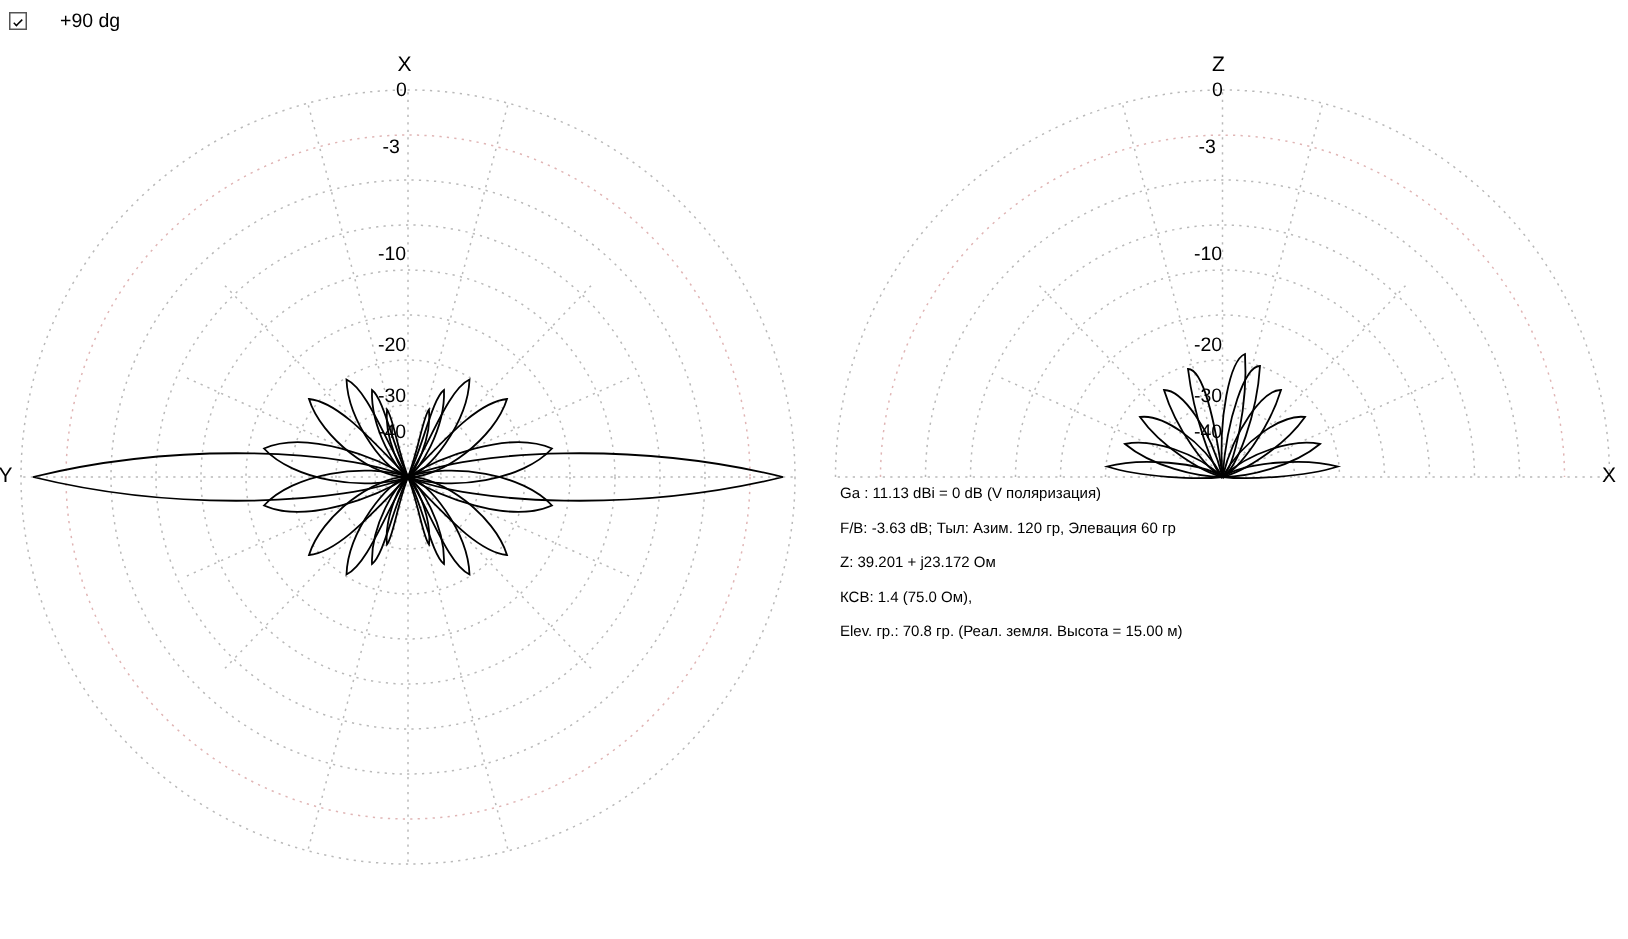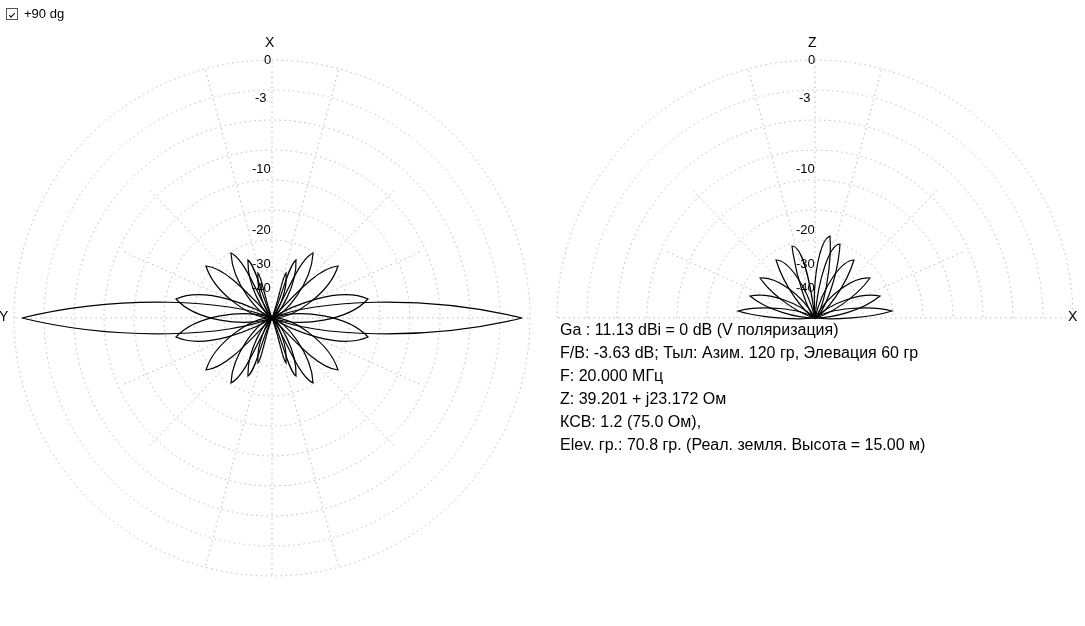--- a/index.html
+++ b/index.html
@@ -14,21 +14,21 @@
     font-family: "Liberation Sans", sans-serif;
     color: #000000;
     overflow: hidden;
   }
   .checkbox-row {
     position: absolute;
     left: 6px;
     top: 6px;
     display: flex;
     align-items: center;
-    gap: 6px;
+    gap: 22px;
     font-size: 13px;
   }
   .checkbox-box {
     width: 12px;
     height: 12px;
     border: 1px solid #555;
     background: #fff;
     position: relative;
     box-sizing: border-box;
   }
@@ -57,21 +57,21 @@
   .ring-label {
     position: absolute;
     font-size: 13px;
     font-family: "Liberation Sans", sans-serif;
   }
   .info-block {
     position: absolute;
     left: 560px;
     top: 318px;
     width: 520px;
-    font-size: 16px;
+    font-size: 10px;
     line-height: 23px;
     font-family: "Liberation Sans", sans-serif;
     color: #000;
   }
   .info-block div { white-space: nowrap; }
   svg { display: block; }
 </style>
 </head>
 <body>
 
@@ -196,17 +196,16 @@
   <span class="ring-label" style="left:259px; top:62px;">-3</span>
   <span class="ring-label" style="left:256px; top:133px;">-10</span>
   <span class="ring-label" style="left:256px; top:194px;">-20</span>
   <span class="ring-label" style="left:256px; top:228px;">-30</span>
   <span class="ring-label" style="left:256px; top:252px;">-40</span>
 </div>
 
 <div class="info-block">
   <div>Ga : 11.13 dBi = 0 dB  (V поляризация)</div>
   <div>F/B: -3.63 dB; Тыл: Азим. 120 гр, Элевация 60 гр</div>
-  <div>F: 20.000 МГц</div>
   <div>Z: 39.201 + j23.172 Ом</div>
-  <div>КСВ: 1.2 (75.0 Ом),</div>
+  <div>КСВ: 1.4 (75.0 Ом),</div>
   <div>Elev. гр.: 70.8 гр. (Реал. земля. Высота = 15.00 м)</div>
 </div>
 
 </body></html>

